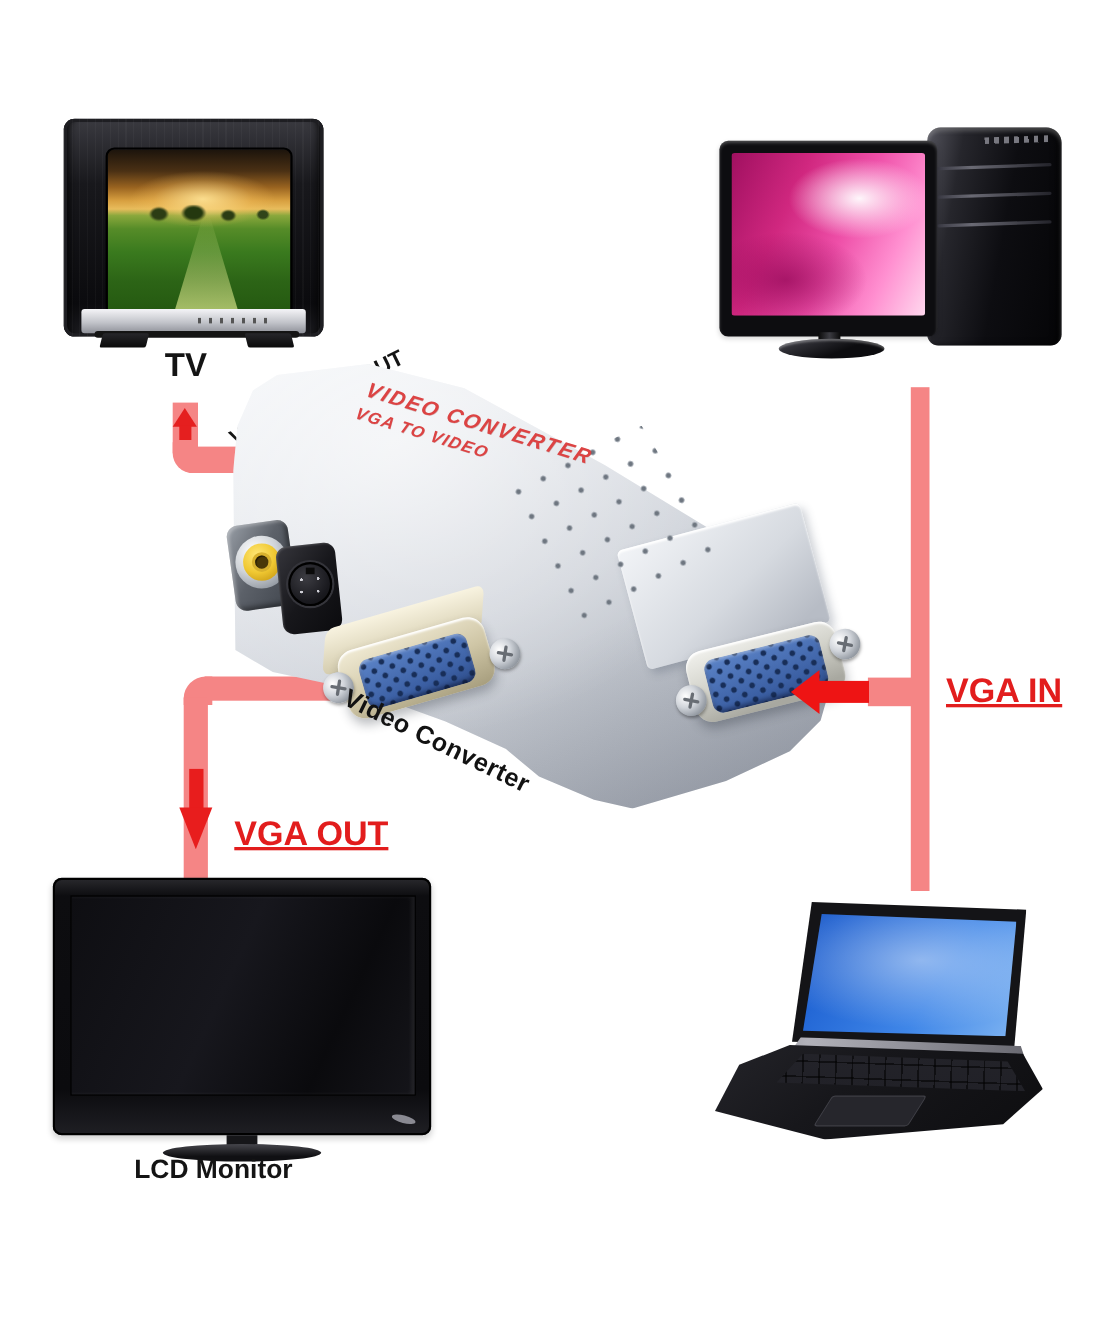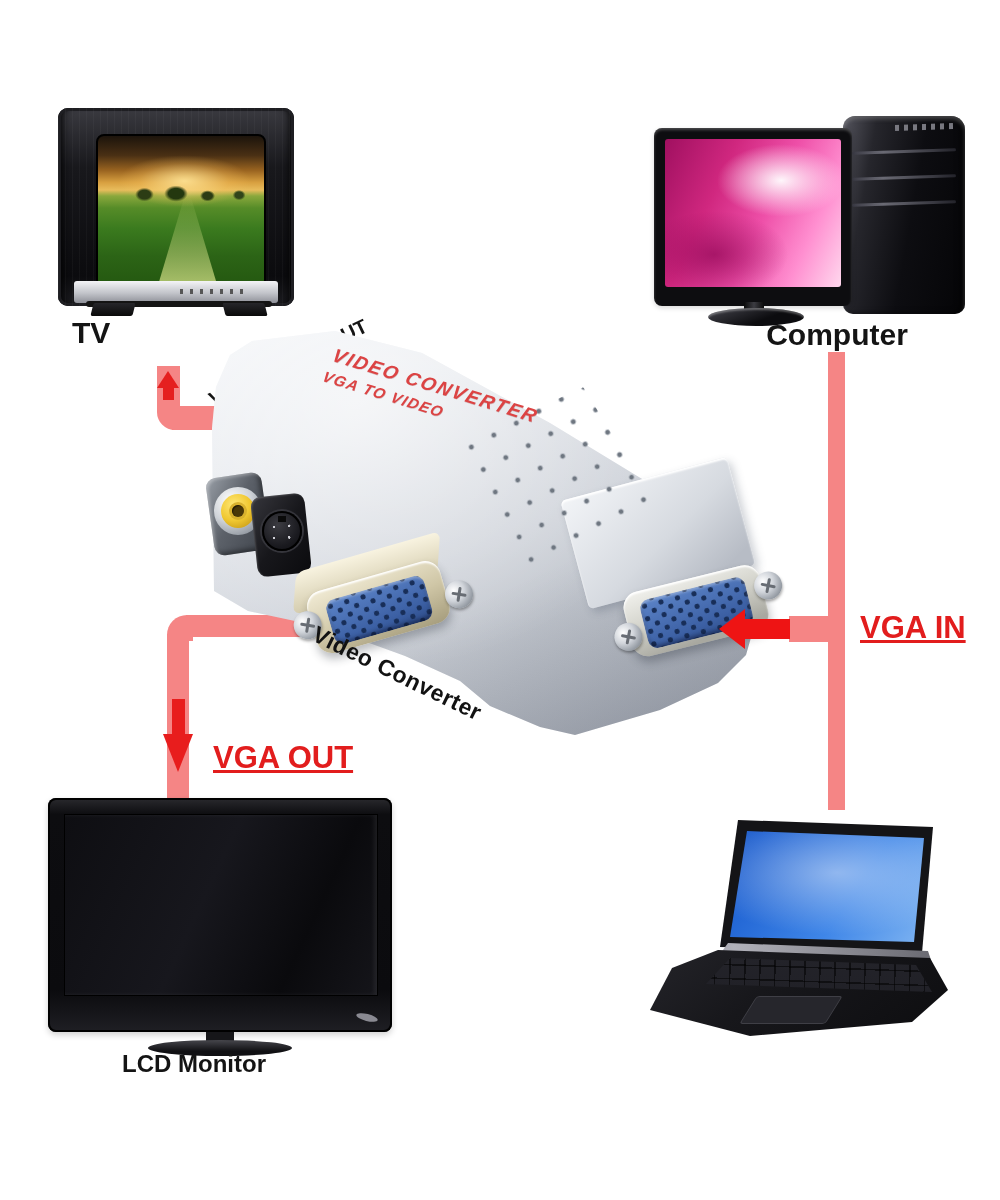--- a/index.html
+++ b/index.html
@@ -203,32 +203,31 @@
     <div class="abs" style="left:0;top:0;right:0;bottom:0;border-radius:10px;background:repeating-linear-gradient(90deg,rgba(255,255,255,.03) 0 1px,rgba(0,0,0,0) 1px 7px);"></div>
   </div>
   <div class="abs tv-screen">
     <div class="abs tv-trees"></div>
     <div class="abs tv-path"></div>
   </div>
   <div class="abs tv-strip"></div>
   <div class="abs tv-basebar"></div>
   <div class="abs tv-foot l"></div>
   <div class="abs tv-foot r"></div>
-  <div class="lbl" style="left:72px;top:316px;width:220px;font-size:30px;">TV</div>
+  <div class="lbl" style="left:59px;top:316px;width:220px;text-align:center;font-size:30px;">TV</div>
 
   <div class="abs pc-tower"></div>
   <div class="abs pc-bay" style="top:150px;"></div>
   <div class="abs pc-bay" style="top:176px;"></div>
   <div class="abs pc-bay" style="top:202px;"></div>
   <div class="abs pc-btns"></div>
   <div class="abs pc-monitor"></div>
   <div class="abs pc-screen"></div>
   <div class="abs pc-neck"></div>
   <div class="abs pc-base"></div>
-  <div class="lbl" style="left:732px;top:318px;width:210px;text-align:center;font-size:30px;">Computer</div>
 
   <div>
     <div class="band tvarr-h"></div>
     <div class="band tvarr-c"></div>
     <div class="band tvarr-v"></div>
     <div class="abs tvarr-head"></div>
     <div class="abs tvarr-shaft"></div>
   </div>
   <div class="lbl" style="left:216px;top:388px;height:24px;font-size:20px;transform:rotate(-26deg);transform-origin:left bottom;white-space:nowrap;">Video/Svideo OUT</div>
 

